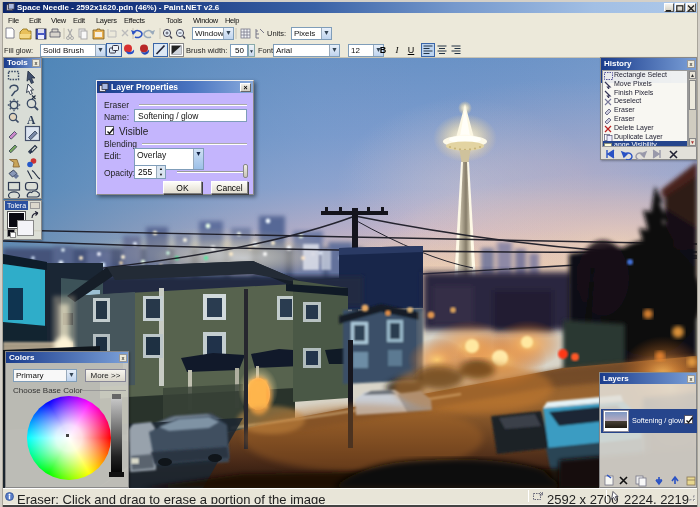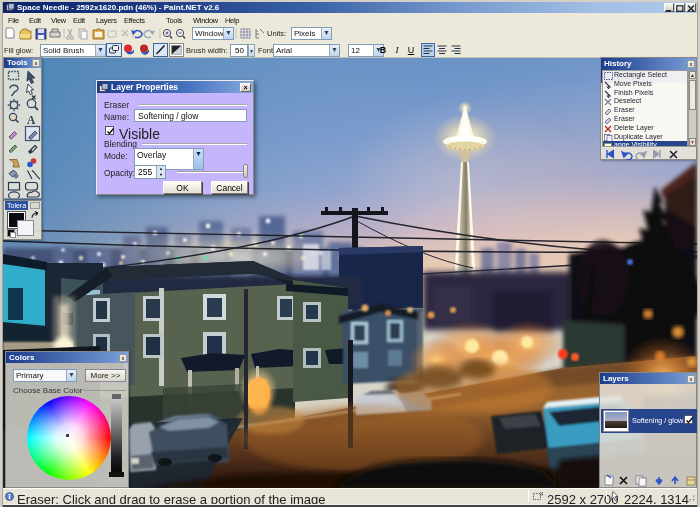--- a/index.html
+++ b/index.html
@@ -659,24 +659,24 @@
 </div>
 <div style="position:absolute;left:7px;top:19px;font-size:8.5px;color:#222">Eraser</div>
 <div style="position:absolute;left:42px;top:23px;width:108px;height:1px;background:#aaa;box-shadow:0 1px 0 #fff"></div>
 <div style="position:absolute;left:7px;top:31px;font-size:8.5px;color:#222">Name:</div>
 <div style="position:absolute;left:37px;top:28px;width:113px;height:13px;background:#fff;border:1px solid #7f9db9;font-size:8.5px;line-height:12px;padding-left:3px;color:#111">Softening / glow</div>
 <div style="position:absolute;left:8px;top:45px;width:9px;height:9px;background:#fff;border:1px solid #556">
         <svg width="9" height="9" viewBox="0 0 9 9">
           <path d="M1.5 4.5 L3.5 6.5 L7.5 1.5" fill="none" stroke="#111" stroke-width="1.4"></path>
         </svg>
       </div>
-<div style="position:absolute;left:22px;top:45px;font-size:14px;color:#222">Visible</div>
+<div style="position:absolute;left:22px;top:45px;font-size:10px;color:#222">Visible</div>
 <div style="position:absolute;left:7px;top:58px;font-size:8.5px;color:#222">Blending</div>
 <div style="position:absolute;left:45px;top:62px;width:105px;height:1px;background:#aaa;box-shadow:0 1px 0 #fff"></div>
-<div style="position:absolute;left:7px;top:70px;font-size:8.5px;color:#222">Mode:</div>
+<div style="position:absolute;left:7px;top:70px;font-size:8.5px;color:#222">Edit:</div>
 <div class="combo" style="left:37px;top:67px;width:70px;height:22px;line-height:12px;font-size:8.5px">Overlay<div class="arr" style="background:linear-gradient(180deg,#cfe0f4,#9cc0e8);color:#124">▼</div></div>
 <div style="position:absolute;left:7px;top:87px;font-size:8.5px;color:#222">Opacity:</div>
 <div style="position:absolute;left:37px;top:84px;width:32px;height:14px;background:#fff;border:1px solid #7f9db9;font-size:8.5px;line-height:13px;padding-left:3px">255<span style="position:absolute;right:0;top:0;width:9px;height:6px;background:#d8e4f0;border-left:1px solid #9ab;font-size:4px;text-align:center;line-height:6px">▲</span><span style="position:absolute;right:0;bottom:0;width:9px;height:6px;background:#d8e4f0;border-left:1px solid #9ab;font-size:4px;text-align:center;line-height:5px">▼</span></div>
 <div style="position:absolute;left:80px;top:90px;width:70px;height:2px;background:#999;border-bottom:1px solid #fff"></div>
 <div style="position:absolute;left:146px;top:83px;width:5px;height:14px;background:linear-gradient(180deg,#f0eee6,#c8c4b8);border:1px solid #888;border-radius:2px"></div>
 <div class="btn3d" style="position:absolute;left:66px;top:100px;width:39px;height:13px;font-size:8.5px;text-align:center;line-height:12px">OK</div>
 <div class="btn3d" style="position:absolute;left:114px;top:100px;width:37px;height:13px;font-size:8.5px;text-align:center;line-height:12px">Cancel</div>
 </div>
 
 <div id="statusbar">
@@ -689,21 +689,21 @@
  <div style="position:absolute;left:528px;top:1px;width:1px;height:12px;background:#b8b4a8;border-right:1px solid #fff"></div>
  <svg style="position:absolute;left:533px;top:3px" width="10" height="9" viewBox="0 0 10 9">
         <rect x="0.5" y="1.5" width="7" height="6" fill="none" stroke="#667" stroke-width="1" stroke-dasharray="1.5 1"></rect>
         <path d="M7 0 l2.5 2.5 M9.5 0 v3 h-3" stroke="#667" fill="none" stroke-width="0.8"></path>
       </svg>
  <span style="position:absolute;left:547px;top:3px">2592 x 2700</span>
  <div style="position:absolute;left:606px;top:1px;width:1px;height:12px;background:#b8b4a8;border-right:1px solid #fff"></div>
  <svg style="position:absolute;left:611px;top:2px" width="9" height="10" viewBox="0 0 9 10">
         <path d="M2 0.5 l5 5 -2.8 0.2 1.6 3 -1.6 0.8 -1.6 -3.2 -2 2 Z" fill="#fff" stroke="#334" stroke-width="0.8"></path>
       </svg>
- <span style="position:absolute;left:624px;top:3px">2224, 1314</span>
+ <span style="position:absolute;left:624px;top:3px">2224, 2219</span>
  <svg style="position:absolute;left:686px;top:3px" width="10" height="10" viewBox="0 0 10 10">
         <g fill="#999">
           <rect x="7" y="7" width="2" height="2"></rect>
           <rect x="7" y="3.5" width="2" height="2"></rect>
           <rect x="3.5" y="7" width="2" height="2"></rect>
         </g>
         <g fill="#fff">
           <rect x="8" y="8" width="1" height="1"></rect>
           <rect x="8" y="4.5" width="1" height="1"></rect>
           <rect x="4.5" y="8" width="1" height="1"></rect>

